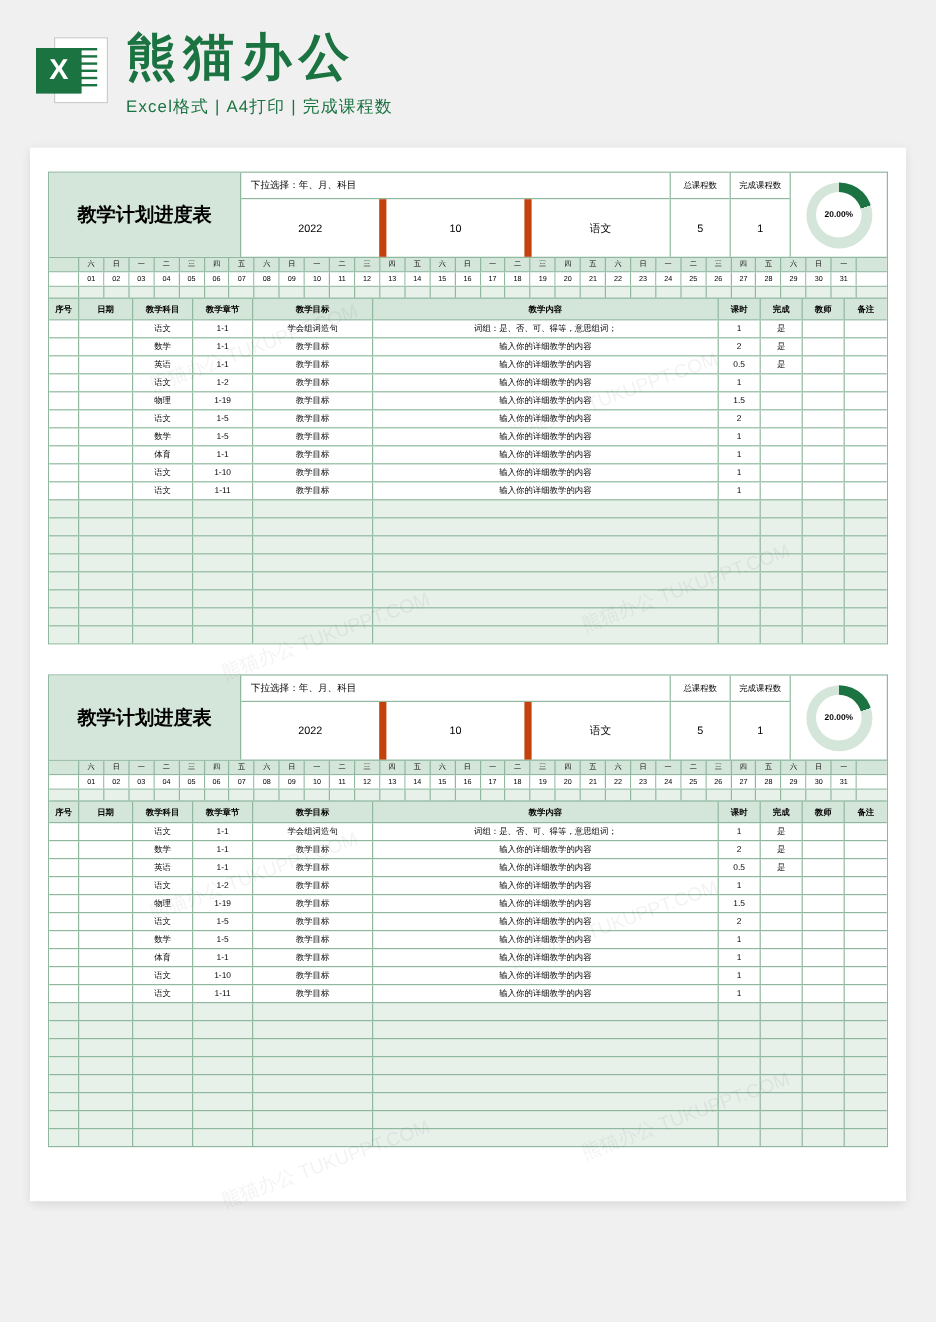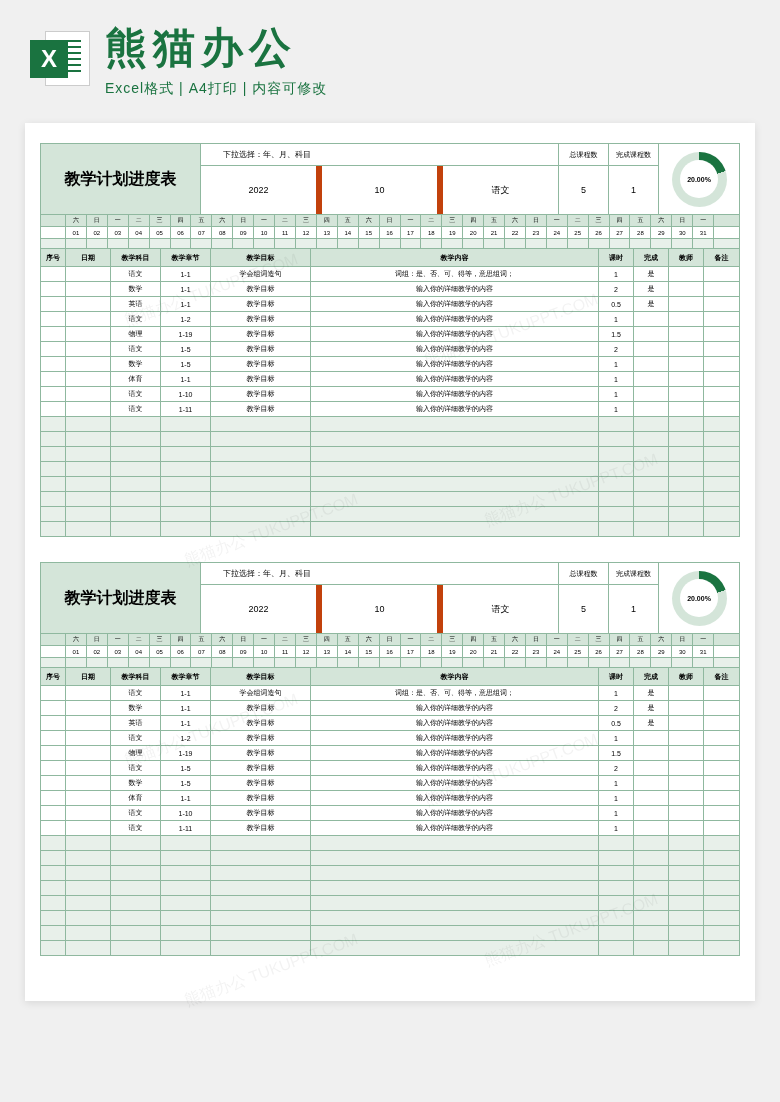--- a/index.html
+++ b/index.html
@@ -10,21 +10,21 @@
 .excel-icon-x{width:38px;height:38px;background:#1a7340;position:absolute;left:0;top:11px;display:flex;align-items:center;justify-content:center;color:#fff;font-size:24px;font-weight:bold}
 .excel-icon-bg::before{content:"";position:absolute;top:8px;left:8px;right:8px;height:2px;background:#1a7340;box-shadow:0 6px 0 #1a7340,0 12px 0 #1a7340,0 18px 0 #1a7340,0 24px 0 #1a7340,0 30px 0 #1a7340}
 .title-block{flex:1}
 .main-title{font-size:42px;font-weight:bold;color:#1a7340;letter-spacing:6px}
 .sub-title{font-size:14px;color:#1a7340;margin-top:4px;letter-spacing:1px}
 .preview-area{background:#fff;margin:15px 25px;padding:20px 15px;box-shadow:0 2px 8px rgba(0,0,0,0.1)}
 .sheet{border:1px solid #8fb89f;margin-bottom:25px;background:#fff;font-size:8px}
 .sheet-top{display:flex;height:70px}
 .title-cell{width:160px;background:#d4e5d9;border-right:1px solid #8fb89f;display:flex;align-items:center;justify-content:center;font-size:16px;font-weight:bold}
 .filter-area{flex:1;border-right:1px solid #8fb89f}
-.filter-label{height:22px;border-bottom:1px solid #8fb89f;display:flex;align-items:center;padding-left:22px;font-size:8px}
+.filter-label{height:22px;border-bottom:1px solid #8fb89f;display:flex;align-items:center;padding-left:8px;font-size:8px}
 .filter-values{height:48px;display:flex}
 .filter-val{flex:1;border-right:6px solid #c2410c;display:flex;align-items:center;justify-content:center;font-size:9px}
 .filter-val:last-child{border-right:none}
 .stats-area{width:100px;display:flex;border-right:1px solid #8fb89f}
 .stat-col{flex:1;border-right:1px solid #8fb89f}
 .stat-col:last-child{border-right:none}
 .stat-label{height:22px;border-bottom:1px solid #8fb89f;display:flex;align-items:center;justify-content:center;font-size:7px}
 .stat-val{height:48px;display:flex;align-items:center;justify-content:center;font-size:9px}
 .chart-area{width:80px;display:flex;align-items:center;justify-content:center;position:relative}
 .donut{width:55px;height:55px;border-radius:50%;background:conic-gradient(#1a7340 0deg 72deg,#d4e5d9 72deg 360deg);display:flex;align-items:center;justify-content:center}
@@ -56,21 +56,21 @@
 </head>
 <body>
 
 <div class="header">
   <div class="excel-icon">
     <div class="excel-icon-bg"></div>
     <div class="excel-icon-x">X</div>
   </div>
   <div class="title-block">
     <div class="main-title">熊猫办公</div>
-    <div class="sub-title">Excel格式 | A4打印 | 内容可修改</div>
+    <div class="sub-title">Excel格式 | A4打印 | 完成课程数</div>
   </div>
 </div>
 
 <div class="preview-area">
   <div id="sheet-container">
       <div class="sheet">
         <div class="sheet-top">
           <div class="title-cell">教学计划进度表</div>
           <div class="filter-area">
             <div class="filter-label">下拉选择：年、月、科目</div>

